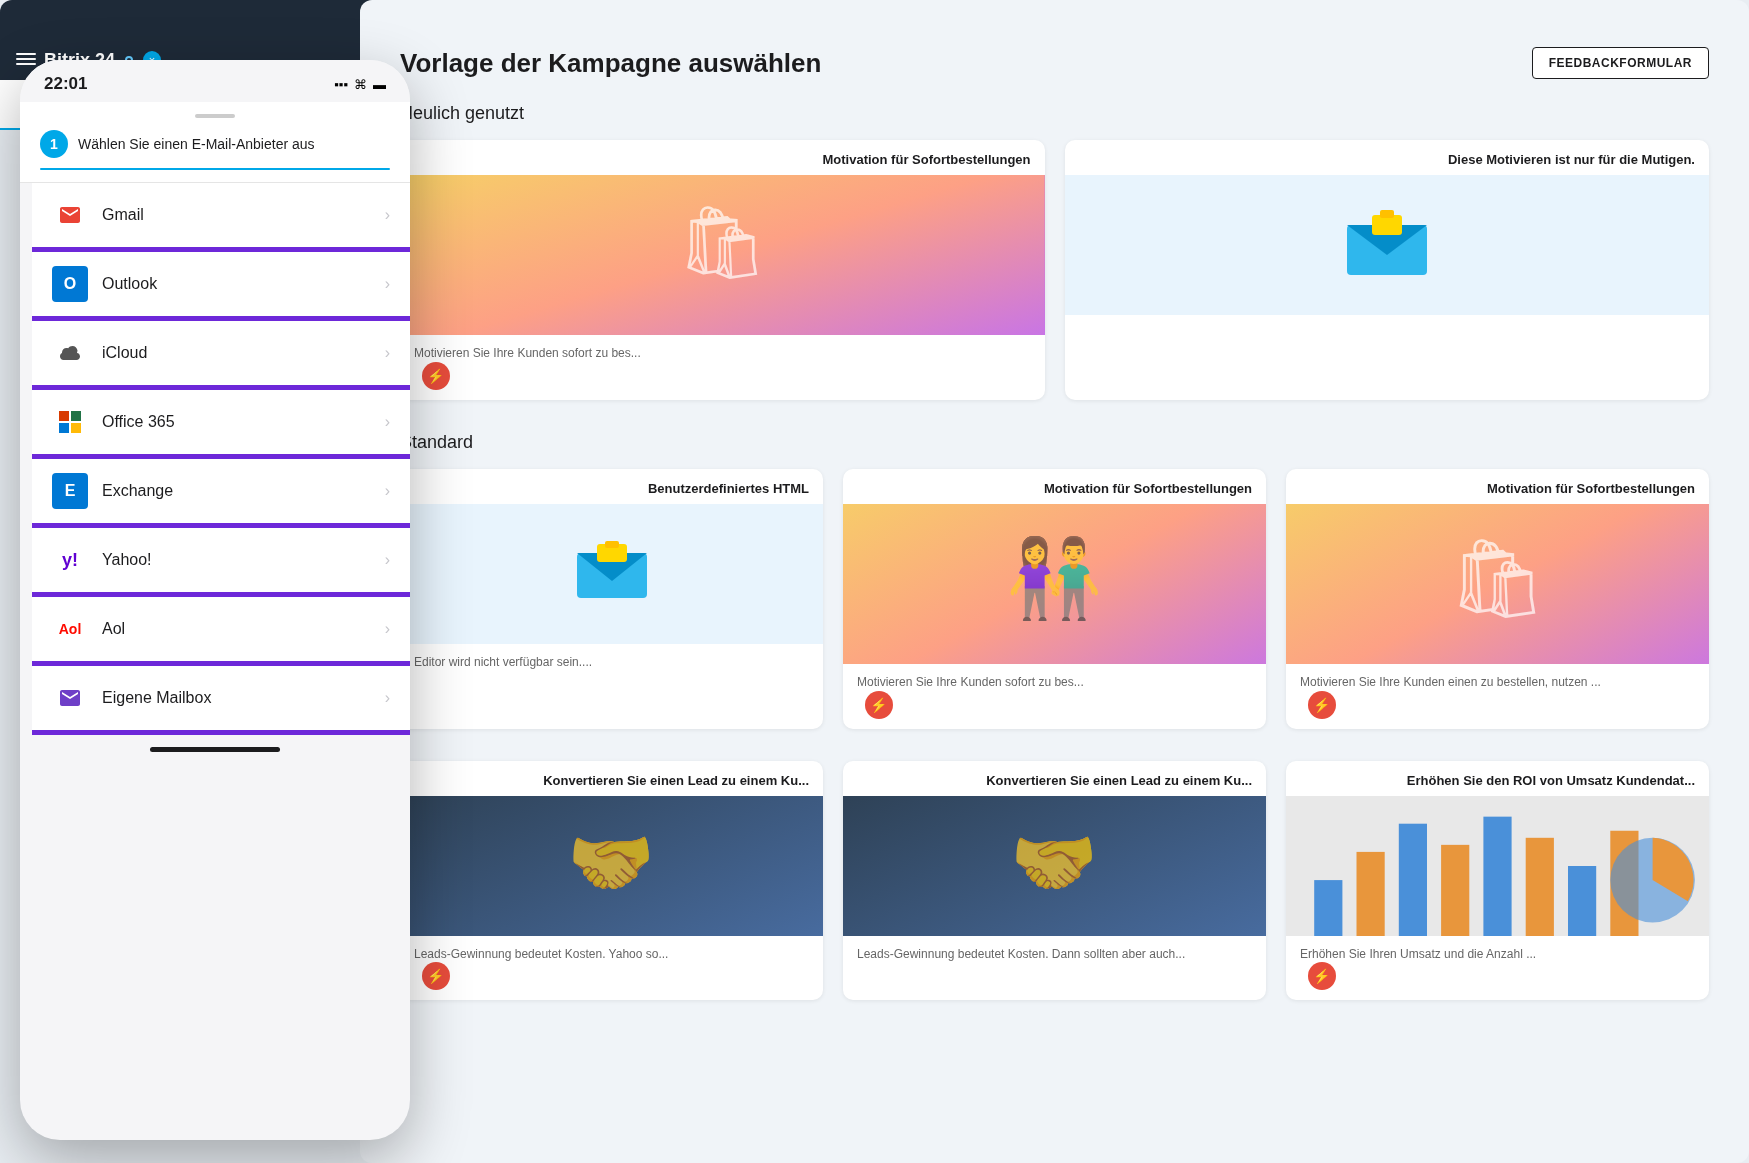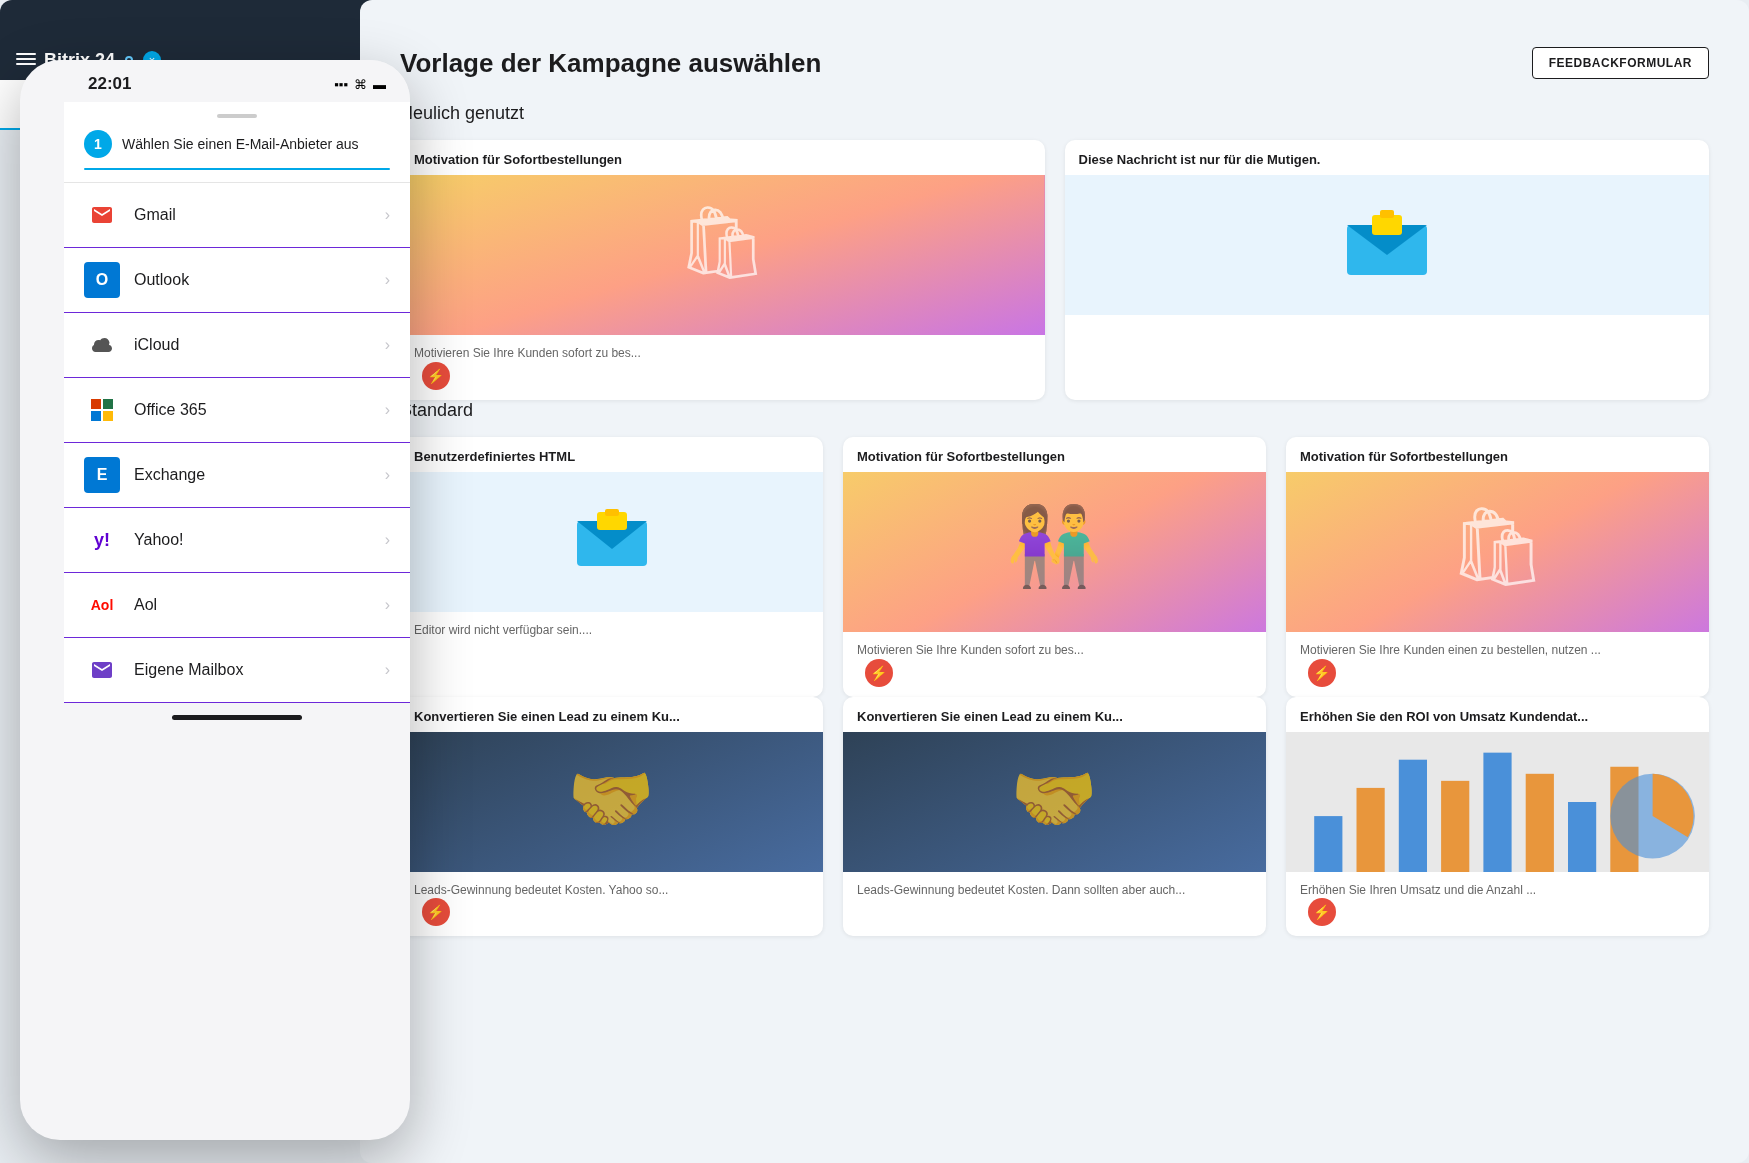--- a/index.html
+++ b/index.html
@@ -64,21 +64,20 @@
       position: absolute;
       top: 60px;
       left: 20px;
       width: 390px;
       background: #f5f5f7;
       border-radius: 40px;
       box-shadow: 0 20px 60px rgba(0,0,0,0.3);
       overflow: hidden;
       z-index: 10;
       min-height: 1080px;
-      padding-left: 44px;
     }
     .phone-status-bar {
       background: #f5f5f7;
       padding: 14px 24px 8px;
       display: flex;
       justify-content: space-between;
       align-items: center;
     }
     .phone-time {
       font-size: 17px;
@@ -138,23 +137,24 @@
       margin-bottom: 4px;
     }
 
     .email-provider-list {
       padding: 0;
     }
     .provider-item {
       display: flex;
       align-items: center;
       padding: 14px 20px;
-      border-bottom: 1px solid #6d28d9;
+      border-bottom: 5px solid #6d28d9;
       cursor: pointer;
       background: white;
+      margin-left: 12px;
     }
     .provider-icon {
       width: 36px; height: 36px;
       border-radius: 8px;
       display: flex; align-items: center; justify-content: center;
       font-size: 20px;
       margin-right: 14px;
       flex-shrink: 0;
     }
     .provider-name {
@@ -206,20 +206,22 @@
     .section-title {
       font-size: 18px;
       font-weight: 500;
       color: #1c1c1e;
       margin-bottom: 16px;
     }
 
     .templates-grid {
       display: grid;
       gap: 20px;
+      margin-bottom: 32px;
+      text-align: right;
     }
     .templates-grid-2 { grid-template-columns: 1fr 1fr; }
     .templates-grid-3 { grid-template-columns: 1fr 1fr 1fr; }
 
     .template-card {
       background: white;
       border-radius: 10px;
       overflow: hidden;
       box-shadow: 0 1px 4px rgba(0,0,0,0.08);
       cursor: pointer;
@@ -473,21 +475,21 @@
           </svg>
         </div>
         <div class="template-card-footer">
           <span class="template-card-desc">Motivieren Sie Ihre Kunden sofort zu bes...</span>
           <div class="lightning-btn">⚡</div>
         </div>
       </div>
 
       <div class="template-card">
         <div class="template-card-header">
-          <span>Diese Nachricht ist nur für die Mutigen.</span>
+          <span>Diese Motivieren ist nur für die Mutigen.</span>
         </div>
         <div class="template-card-image-placeholder">
           <svg width="90" height="70" viewBox="0 0 90 70">
             <rect x="5" y="15" width="80" height="50" rx="4" fill="#00a8e8" opacity="0.8"></rect>
             <polygon points="5,15 45,45 85,15" fill="#0088c4" opacity="0.9"></polygon>
             <rect x="30" y="5" width="30" height="20" rx="3" fill="#ffd700"></rect>
             <rect x="38" y="0" width="14" height="8" rx="2" fill="#ffc000"></rect>
           </svg>
         </div>
         <div class="template-card-footer">

